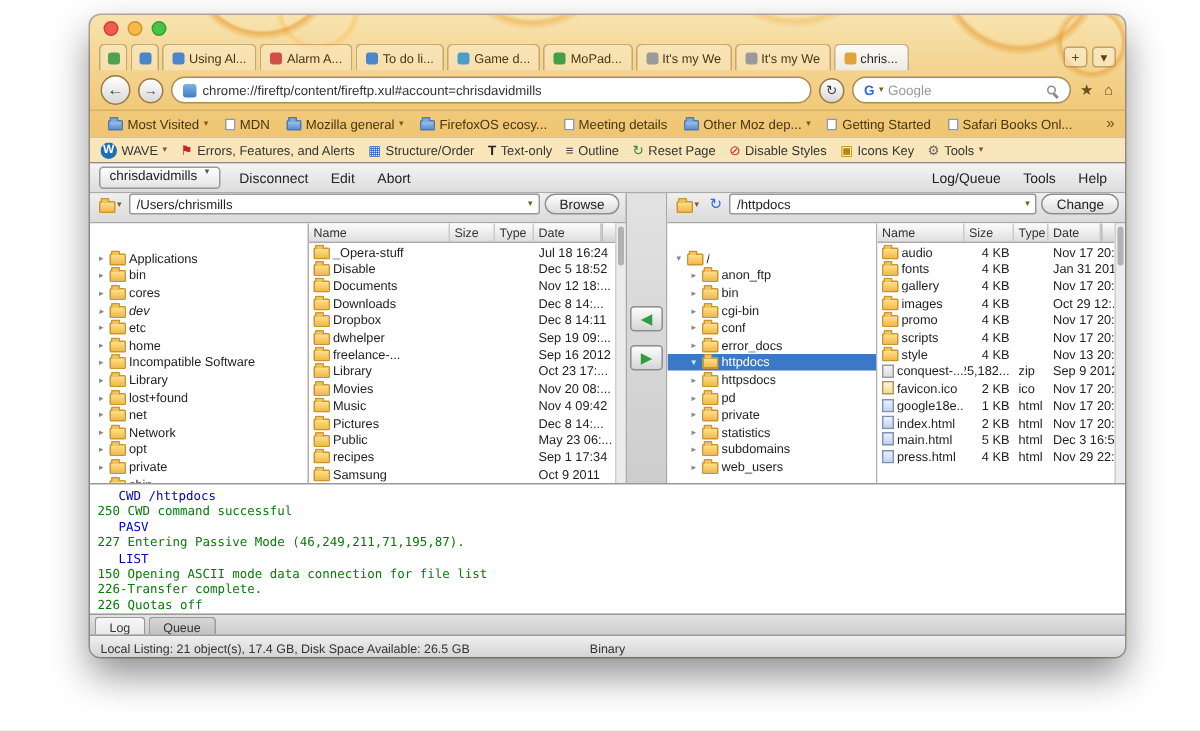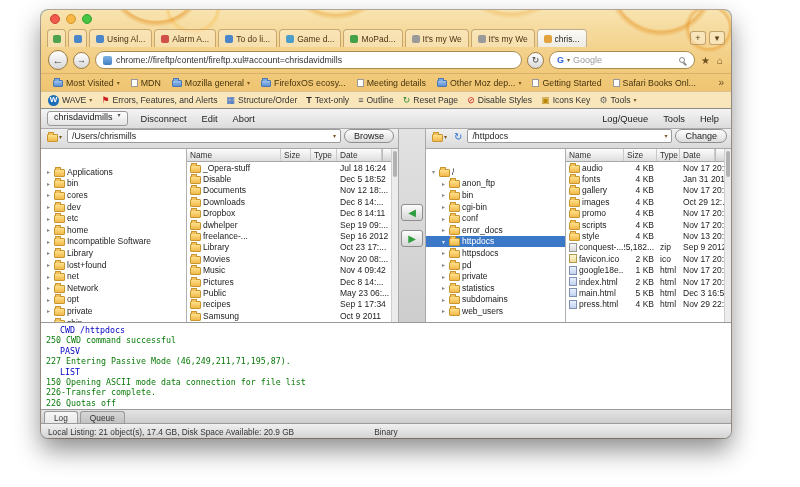--- a/index.html
+++ b/index.html
@@ -1,19 +1,19 @@
 <!DOCTYPE html>
 <html><head>
 <meta charset="utf-8">
 <style>
   *{box-sizing:border-box;margin:0;padding:0}
   html,body{width:800px;height:487px;overflow:hidden}
   body{background:#ffffff;font-family:"Liberation Sans",sans-serif;position:relative}
 
-  .window{position:absolute;left:41px;top:10px;width:690px;height:428px;border-radius:7px;overflow:hidden;
+  .window{position:absolute;left:60px;top:10px;width:690px;height:428px;border-radius:7px;overflow:hidden;
     box-shadow:0 12px 26px rgba(0,0,0,.45),0 0 0 1px rgba(90,60,20,.4);background:#0ea5e9}
 
   
   .chrome{height:98px;
     background:
       radial-gradient(circle at 115px -34px, rgba(255,255,255,0) 44px, rgba(228,145,30,.55) 46px, rgba(255,255,255,0) 51px),
       radial-gradient(circle at 152px -4px, rgba(255,255,255,0) 23px, rgba(248,205,120,.85) 25px, rgba(255,255,255,0) 29px),
       radial-gradient(circle at 295px -48px, rgba(255,255,255,0) 50px, rgba(234,165,55,.5) 53px, rgba(255,255,255,0) 58px),
       radial-gradient(circle at 470px -55px, rgba(255,255,255,0) 56px, rgba(240,185,90,.5) 59px, rgba(255,255,255,0) 64px),
       radial-gradient(circle at 620px -28px, rgba(255,255,255,0) 47px, rgba(228,145,30,.5) 50px, rgba(255,255,255,0) 55px),
@@ -369,21 +369,21 @@
               <div class="tree-row" style="padding-left: 4px;">
                 <span class="twisty">▸</span>
                 <span class="fold"></span>
                 <span class="tree-label">bin</span>
               </div>
               <div class="tree-row" style="padding-left: 4px;">
                 <span class="twisty">▸</span>
                 <span class="fold"></span>
                 <span class="tree-label">cores</span>
               </div>
-              <div class="tree-row" style="padding-left: 4px;">
+              <div class="tree-row" style="padding-left: 4px; font-style: italic;">
                 <span class="twisty">▸</span>
                 <span class="fold"></span>
                 <span class="tree-label">dev</span>
               </div>
               <div class="tree-row" style="padding-left: 4px;">
                 <span class="twisty">▸</span>
                 <span class="fold"></span>
                 <span class="tree-label">etc</span>
               </div>
               <div class="tree-row" style="padding-left: 4px;">
@@ -812,18 +812,18 @@
         <div class="log-line resp">226-Transfer complete.</div>
         <div class="log-line resp">226 Quotas off</div>
       </div>
 
     <div class="log-tabs" id="log-tabs">
         <div class="ltab active">Log</div>
         <div class="ltab">Queue</div>
       </div>
 
     <div class="statusbar">
-      <span class="status-text">Local Listing: 21 object(s), 17.4 GB, Disk Space Available: 20.9 GB</span>
+      <span class="status-text">Local Listing: 21 object(s), 17.4 GB, Disk Space Available: 26.5 GB</span>
       <span class="binary">Binary</span>
     </div>
 
   </div>
 </div>
 
 </body></html>

